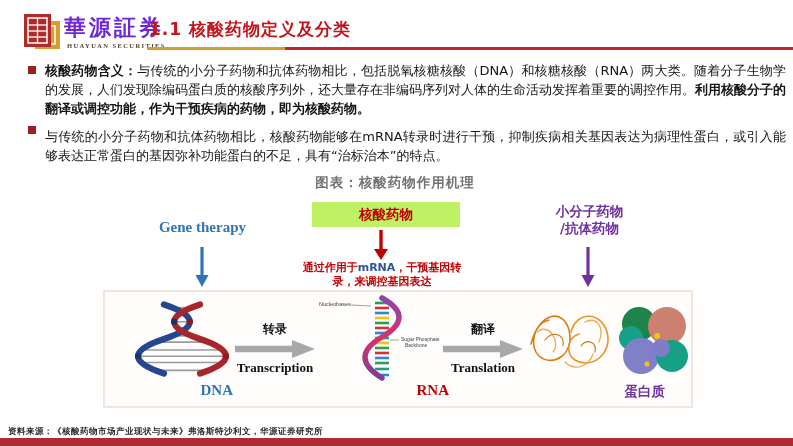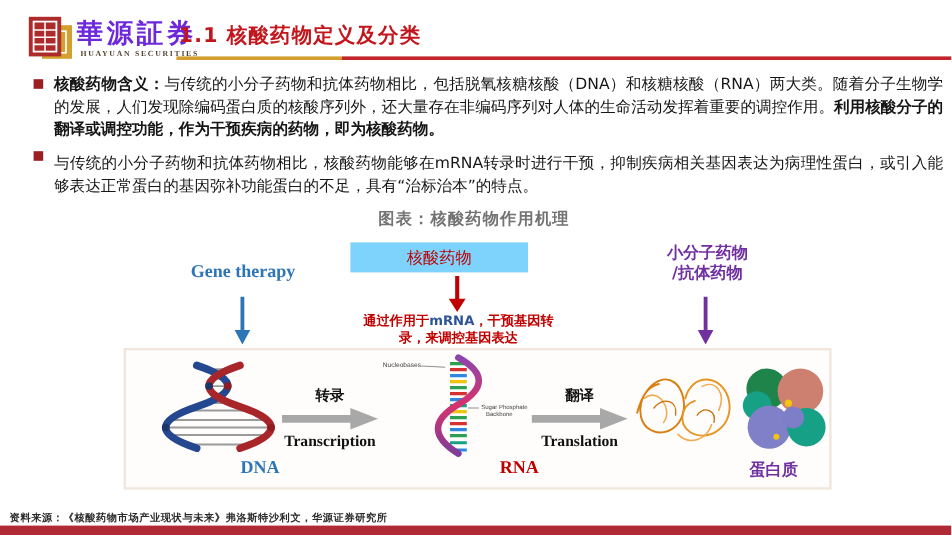--- a/index.html
+++ b/index.html
@@ -24,23 +24,23 @@
                  color:#161616; text-align:justify; }
   .b1 { top:61px; } .b2 { top:127px; }
   .bold { font-weight:bold; }
 
   
   .fig-title { position:absolute; left:0; top:174px; width:790px; text-align:center;
                font-size:13.5px; font-weight:bold; color:#737373; letter-spacing:1px; }
   .col { position:absolute; text-align:center; font-weight:bold; }
   .col-left { left:125px; top:203px; width:155px; color:#2e75b6; font-size:13.5px; }
   .col-left .en { font-family:"Liberation Serif", serif; font-size:15px; margin-top:16px; }
-  .col-mid { left:292px; top:202px; width:148px; height:25px; background:#7dd3fc;
+  .col-mid { left:312px; top:202px; width:148px; height:25px; background:#bef264;
              display:flex; align-items:center; justify-content:center;
-             color:#c00000; font-size:13.5px; font-weight:normal; position:absolute; }
+             color:#c00000; font-size:13.5px; font-weight:bold; position:absolute; }
   .col-right { left:512px; top:203px; width:155px; color:#7030a0; font-size:13.5px; line-height:17px; }
 
   .down-arrow { position:absolute; }
   .da-red { left:372px; top:230px; }
   .da-blue { left:193px; top:247px; }
   .da-purple { left:579px; top:247px; }
 
   .note { position:absolute; left:293px; top:261px; width:178px; text-align:center;
           font-size:11px; font-weight:bold; color:#c00000; line-height:13.5px; }
   .note .mrna { color:#2f5496; }

